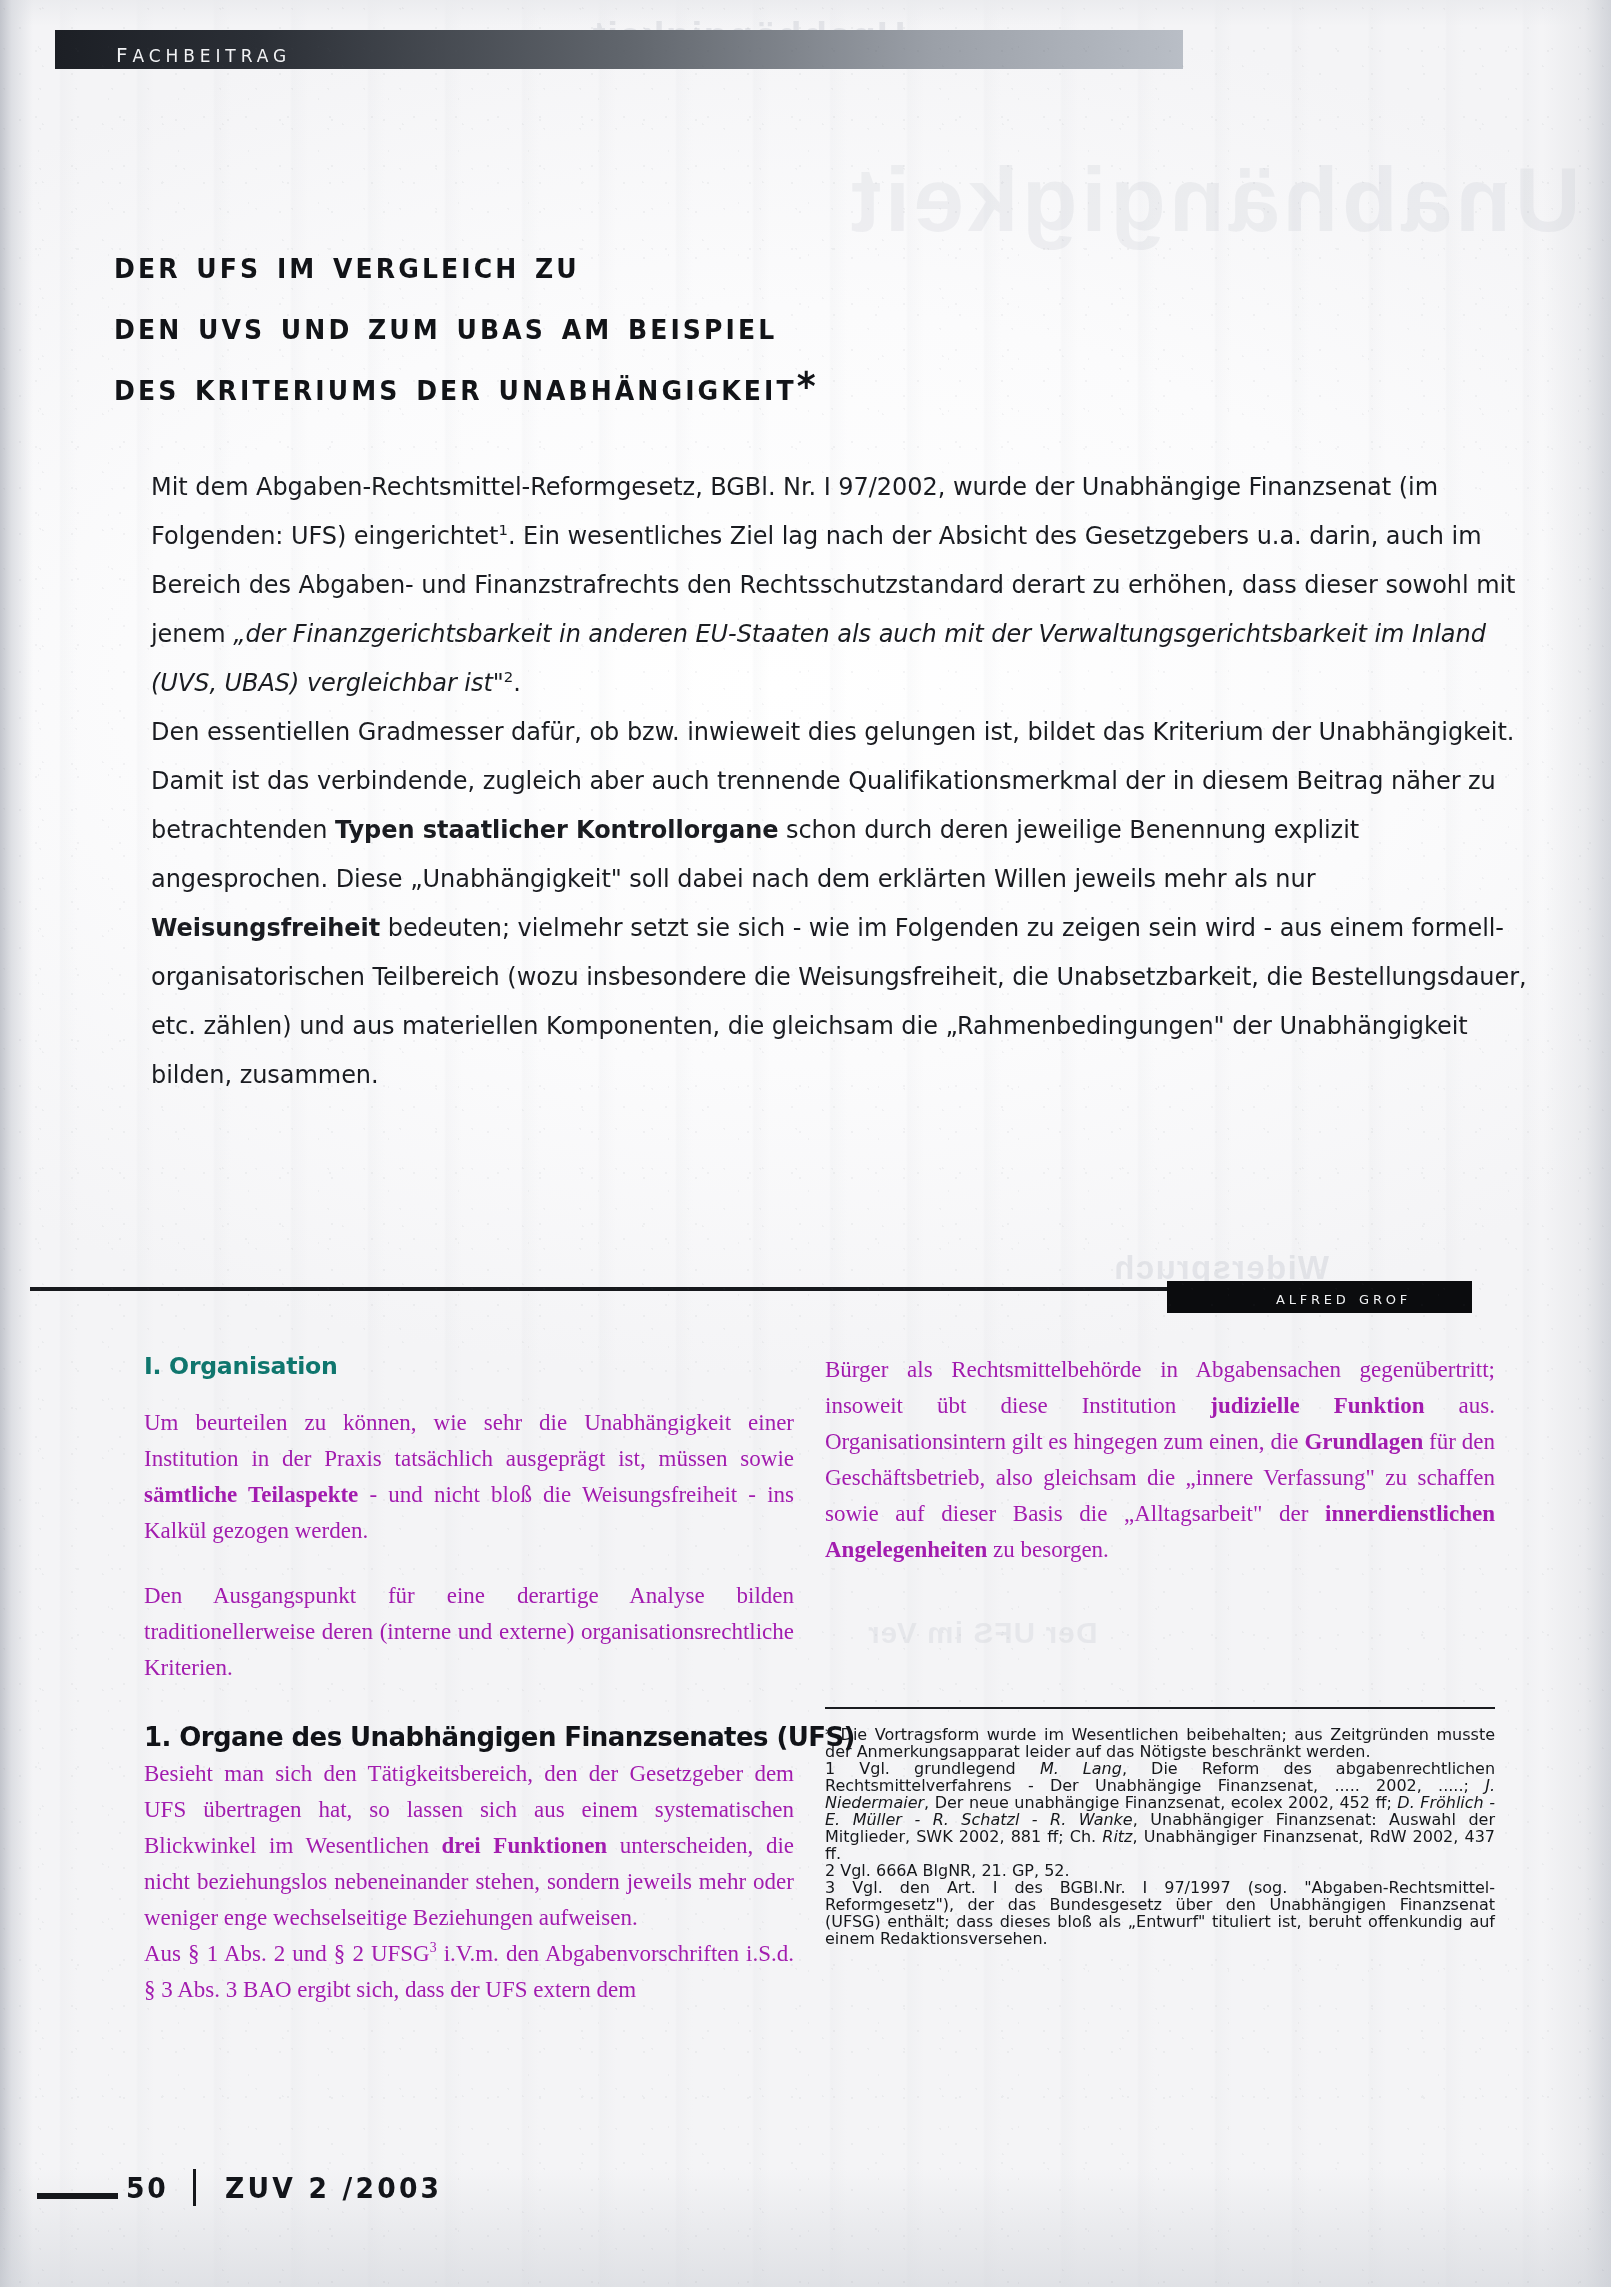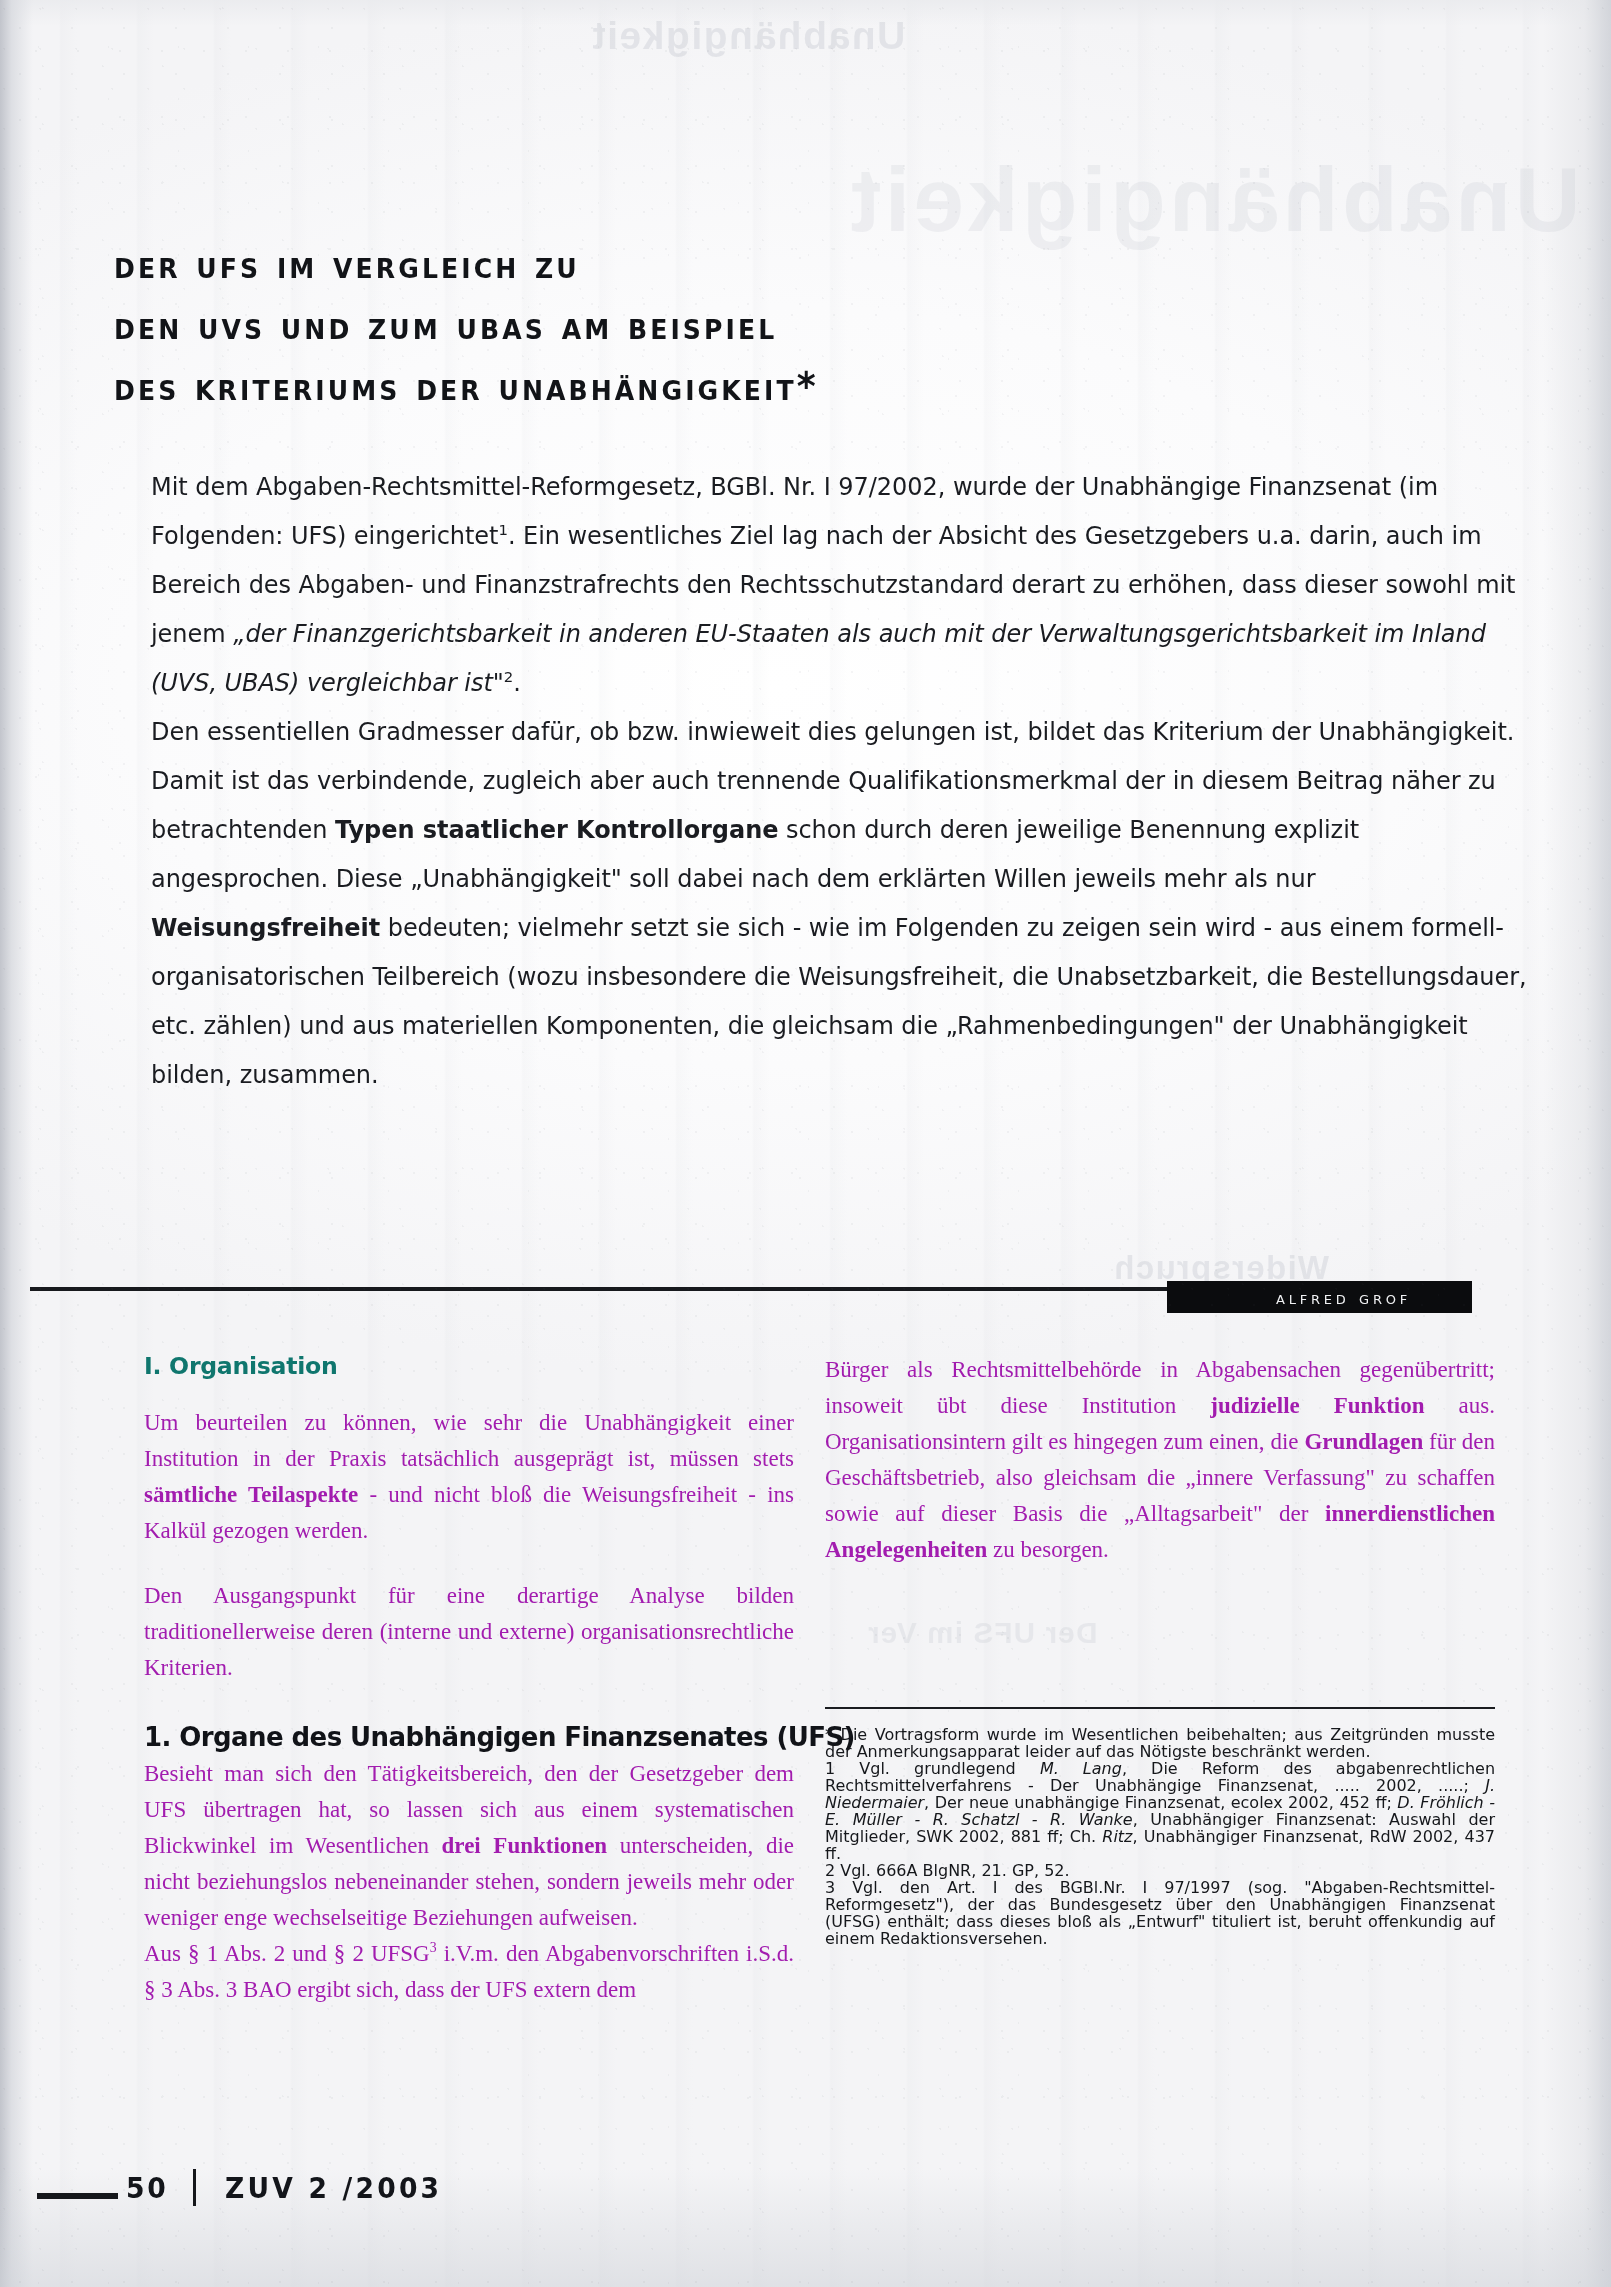--- a/index.html
+++ b/index.html
@@ -210,40 +210,43 @@
   <div id="edge-bottom"></div>
 
   <div class="ghost" style="left:591px;top:13.8px;font-size:39px;">Unabhängigkeit</div>
   <div class="ghost" style="left:847px;top:148px;font-size:91px;opacity:.18;">Kriteriums der Unabhängigkeit</div>
   <div class="ghost" style="left:1113px;top:1249px;font-size:33px;">Widerspruch</div>
   <div class="ghost" style="left:867px;top:1616px;font-size:29.6px;opacity:.22;">Der UFS im Ver</div>
 </div>
 
 <div id="content">
 
+  <div id="kicker-bar">
+    <div id="kicker-text">Fachbeitrag</div>
+  </div>
 
   <div id="title">
     <div class="title-line">Der UFS im Vergleich zu</div>
     <div class="title-line">den UVS und zum UBAS am Beispiel</div>
     <div class="title-line">des Kriteriums der Unabhängigkeit*</div>
   </div>
 
   <div id="lead">
     <p><span>Mit dem Abgaben-Rechtsmittel-Reformgesetz, BGBl. Nr. I 97/2002, wurde der Unabhängige Finanzsenat (im Folgenden: UFS) eingerichtet</span><sup>1</sup><span>. Ein wesentliches Ziel lag nach der Absicht des Gesetzgebers u.a. darin, auch im Bereich des Abgaben- und Finanzstrafrechts den Rechtsschutzstandard derart zu erhöhen, dass dieser sowohl mit jenem </span><span class="it">„der Finanzgerichtsbarkeit in anderen EU-Staaten als auch mit der Verwaltungsgerichtsbarkeit im Inland (UVS, UBAS) vergleichbar ist"</span><sup>2</sup><span>.</span></p>
     <p><span>Den essentiellen Gradmesser dafür, ob bzw. inwieweit dies gelungen ist, bildet das Kriterium der Unabhängigkeit.</span></p>
     <p><span>Damit ist das verbindende, zugleich aber auch trennende Qualifikationsmerkmal der in diesem Beitrag näher zu betrachtenden </span><span class="bd">Typen staatlicher Kontrollorgane</span><span> schon durch deren jeweilige Benennung explizit angesprochen. Diese „Unabhängigkeit" soll dabei nach dem erklärten Willen jeweils mehr als nur </span><span class="bd">Weisungsfreiheit</span><span> bedeuten; vielmehr setzt sie sich - wie im Folgenden zu zeigen sein wird - aus einem formell-organisatorischen Teilbereich (wozu insbesondere die Weisungsfreiheit, die Unabsetzbarkeit, die Bestellungsdauer, etc. zählen) und aus materiellen Komponenten, die gleichsam die „Rahmenbedingungen" der Unabhängigkeit bilden, zusammen.</span></p>
   </div>
 
   <div id="author-rule"></div>
   <div id="author-bar"></div>
   <div id="author-name">Alfred Grof</div>
 
   <div id="col-left">
     <h2 class="sec-head">I. Organisation</h2>
-    <p class="serif tight"><span>Um beurteilen zu können, wie sehr die Unabhängigkeit einer Institution in der Praxis tatsächlich ausgeprägt ist, müssen stets </span><span class="bd">sämtliche Teilaspekte</span><span> - und nicht bloß die Weisungsfreiheit - ins Kalkül gezogen werden.</span></p>
+    <p class="serif tight"><span>Um beurteilen zu können, wie sehr die Unabhängigkeit einer Institution in der Praxis tatsächlich ausgeprägt ist, müssen sowie </span><span class="bd">sämtliche Teilaspekte</span><span> - und nicht bloß die Weisungsfreiheit - ins Kalkül gezogen werden.</span></p>
     <p class="serif">Den Ausgangspunkt für eine derartige Analyse bilden traditionellerweise deren (interne und externe) organisationsrechtliche Kriterien.</p>
     <h3 class="sub-head" style="margin-top:37px;">1. Organe des Unabhängigen Finanzsenates (UFS)</h3>
     <p class="serif"><span>Besieht man sich den Tätigkeitsbereich, den der Gesetzgeber dem UFS übertragen hat, so lassen sich aus einem systematischen Blickwinkel im Wesentlichen </span><span class="bd">drei Funktionen</span><span> unterscheiden, die nicht beziehungslos nebeneinander stehen, sondern jeweils mehr oder weniger enge wechselseitige Beziehungen aufweisen.</span></p>
     <p class="serif tight"><span>Aus § 1 Abs. 2 und § 2 UFSG</span><sup>3</sup><span> i.V.m. den Abgabenvorschriften i.S.d. § 3 Abs. 3 BAO ergibt sich, dass der UFS extern dem</span></p>
   </div>
 
   <div id="col-right">
     <p class="serif tight"><span>Bürger als Rechtsmittelbehörde in Abgabensachen gegenübertritt; insoweit übt diese Institution </span><span class="bd">judizielle Funktion</span><span> aus. Organisationsintern gilt es hingegen zum einen, die </span><span class="bd">Grundlagen</span><span> für den Geschäftsbetrieb, also gleichsam die „innere Verfassung" zu schaffen sowie auf dieser Basis die „Alltagsarbeit" der </span><span class="bd">innerdienstlichen Angelegenheiten</span><span> zu besorgen.</span></p>
   </div>
 

